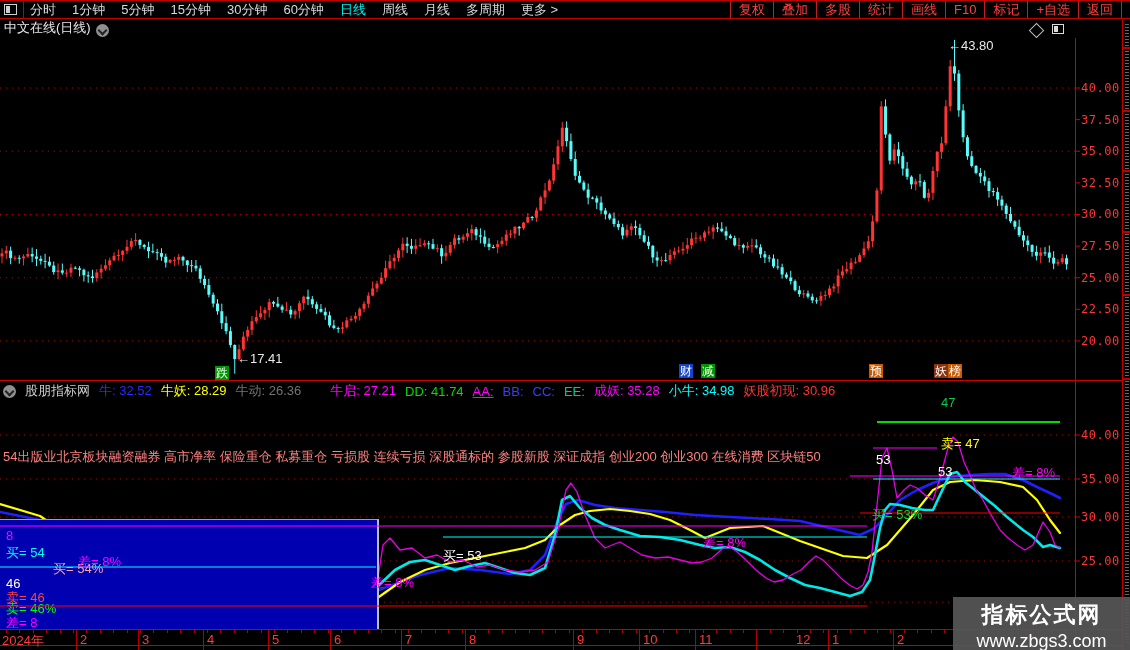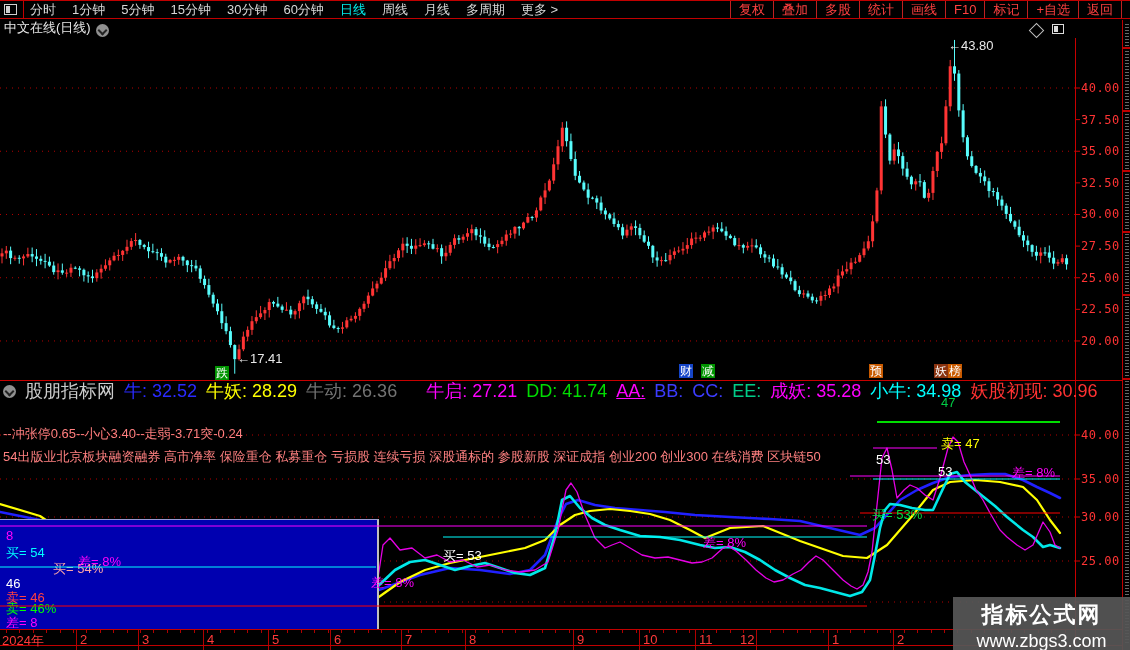--- a/index.html
+++ b/index.html
@@ -35,21 +35,21 @@
   #bluebox{position:absolute;left:0;top:519px;width:377px;height:109px;background:#0000b0;
            border-top:1px solid #9a9ad2;border-right:2px solid #c0c0c0;box-sizing:content-box;z-index:2;}
   .boxline{position:absolute;left:6px;font-size:13px;line-height:14px;white-space:pre;}
   #svg-ovl{z-index:3;}
   .lab{position:absolute;font-size:13px;line-height:13px;white-space:pre;z-index:4;}
   .pinkline{position:absolute;left:3px;font-size:13px;line-height:13px;color:#ff8080;white-space:nowrap;z-index:4;}
   .badge{position:absolute;width:14px;height:14px;color:#fff;font-size:12px;line-height:14px;
          text-align:center;z-index:4;}
   .axis-lab{position:absolute;left:1081px;color:#ff3434;font-size:12px;z-index:4;letter-spacing:0.5px;}
   #ind-header{position:absolute;left:3px;top:384px;height:14px;display:flex;gap:9px;align-items:center;
-              font-size:18px;white-space:nowrap;z-index:4;}
+              font-size:13px;white-space:nowrap;z-index:4;}
   #timeline{position:absolute;left:0;top:629px;width:1130px;height:17px;border-top:1px solid #c00000;
             border-bottom:1px solid #c00000;box-sizing:border-box;z-index:2;}
   .tl-lab{position:absolute;top:2px;font-size:13px;color:#ff3a3a;z-index:3;}
   .tl-sep{position:absolute;top:0;width:1px;height:15px;background:#b00000;}
   .tl-tick{position:absolute;top:0;width:1px;height:3px;background:#b00000;}
   #bottomstub{position:absolute;left:0;top:646px;width:1130px;height:4px;z-index:2;}
   .bs-tick{position:absolute;top:0;width:1px;height:4px;background:#b00000;}
   #rightstrip{position:absolute;left:1122px;top:20px;width:8px;height:630px;background:#000;
               border-left:1px solid #c00000;box-sizing:border-box;z-index:5;}
   #rightstrip .glyphs{position:absolute;left:2px;top:4px;width:4px;height:620px;opacity:.55;
@@ -680,21 +680,20 @@
       <span style="color: rgb(0, 221, 0);">DD: 41.74</span>
       <span style="color: rgb(255, 0, 255); text-decoration: underline;">AA:</span>
       <span style="color: rgb(60, 60, 255);">BB:</span>
       <span style="color: rgb(60, 60, 255);">CC:</span>
       <span style="color: rgb(0, 204, 136);">EE:</span>
       <span style="color: rgb(255, 0, 255);">成妖: 35.28</span>
       <span style="color: rgb(0, 255, 255);">小牛: 34.98</span>
       <span style="color: rgb(255, 50, 50);">妖股初现: 30.96</span>
     </div>
 
-  <div class="pinkline" style="top:427px;">--冲张停0.65--小心3.40--走弱-3.71突-0.24</div>
   <div class="pinkline" style="top:450px;">54出版业北京板块融资融券 高市净率 保险重仓 私募重仓 亏损股 连续亏损 深股通标的 参股新股 深证成指 创业200 创业300 在线消费 区块链50</div>
 
   <div id="ind-labels">
       <div class="lab" style="left: 443px; top: 549px; color: rgb(255, 255, 255);">买= 53</div>
       <div class="lab" style="left: 78px; top: 555px; color: rgb(255, 0, 255);">差= 8%</div>
       <div class="lab" style="left: 371px; top: 576px; color: rgb(255, 0, 255);">差= 8%</div>
       <div class="lab" style="left: 703px; top: 536px; color: rgb(255, 0, 255);">差= 8%</div>
       <div class="lab" style="left: 1012px; top: 466px; color: rgb(255, 0, 255);">差= 8%</div>
       <div class="lab" style="left: 876px; top: 453px; color: rgb(255, 255, 255);">53</div>
       <div class="lab" style="left: 941px; top: 437px; color: rgb(255, 255, 0);">卖= 47</div>
@@ -817,21 +816,21 @@
       <div class="tl-lab" style="left: 80px;">2</div>
       <div class="tl-lab" style="left: 142px;">3</div>
       <div class="tl-lab" style="left: 207px;">4</div>
       <div class="tl-lab" style="left: 272px;">5</div>
       <div class="tl-lab" style="left: 334px;">6</div>
       <div class="tl-lab" style="left: 405px;">7</div>
       <div class="tl-lab" style="left: 469px;">8</div>
       <div class="tl-lab" style="left: 577px;">9</div>
       <div class="tl-lab" style="left: 643px;">10</div>
       <div class="tl-lab" style="left: 699px;">11</div>
-      <div class="tl-lab" style="left: 740px; text-align: right;">12</div>
+      <div class="tl-lab" style="left: 796px; text-align: right;">12</div>
       <div class="tl-lab" style="left: 832px;">1</div>
       <div class="tl-lab" style="left: 897px;">2</div>
     </div>
   <div id="bottomstub">
       <div class="bs-tick" style="left: 76px;"></div>
       <div class="bs-tick" style="left: 138px;"></div>
       <div class="bs-tick" style="left: 203px;"></div>
       <div class="bs-tick" style="left: 268px;"></div>
       <div class="bs-tick" style="left: 330px;"></div>
       <div class="bs-tick" style="left: 401px;"></div>

